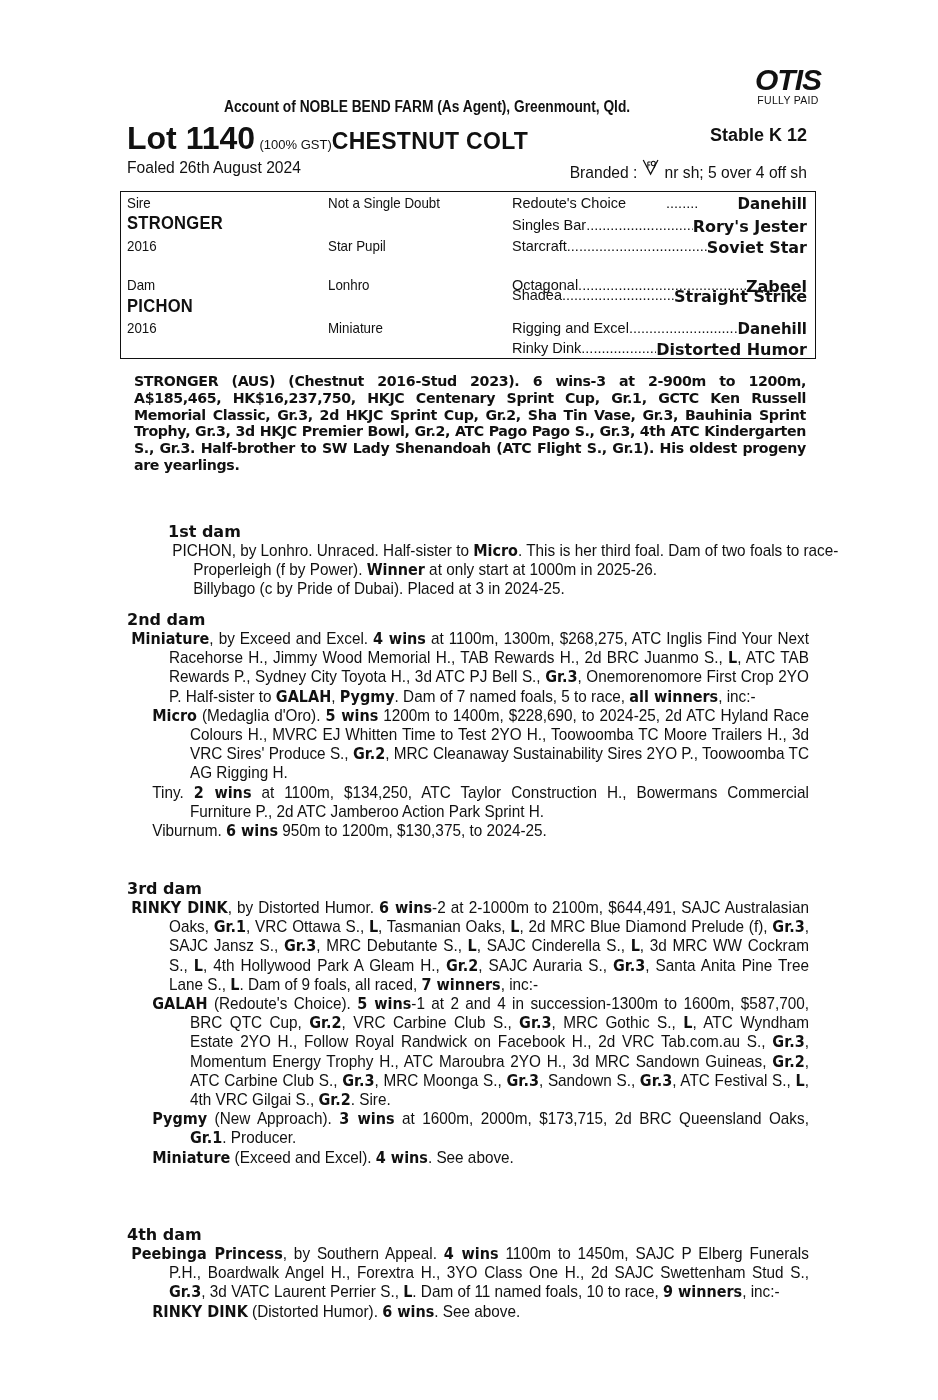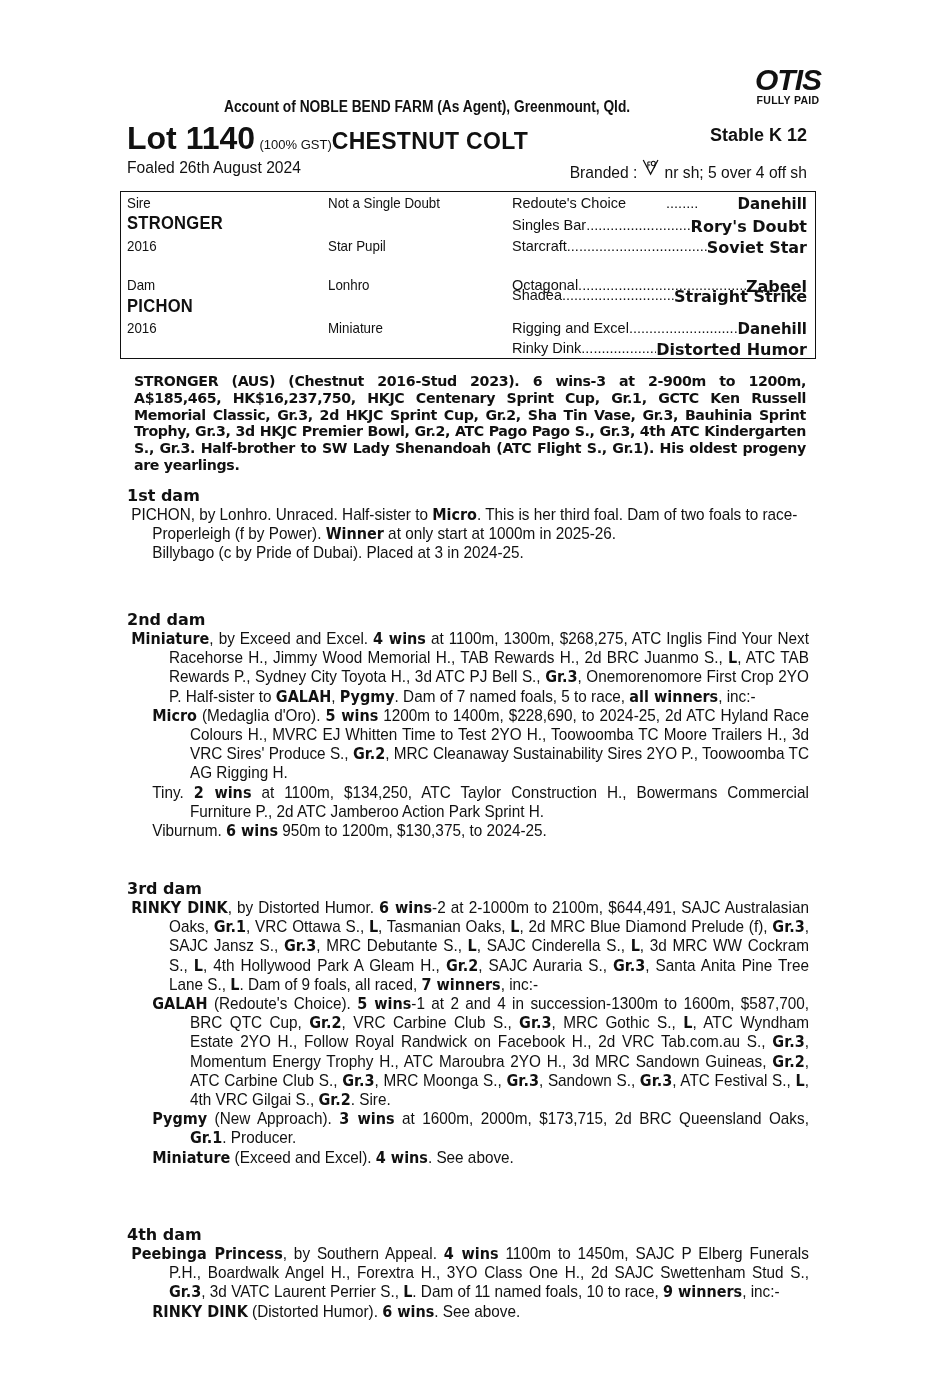--- a/index.html
+++ b/index.html
@@ -2,21 +2,21 @@
 <html><head>
   <meta charset="utf-8">
   <style>
     html, body { margin: 0; padding: 0; background: #ffffff; }
     body { width: 938px; height: 1400px; position: relative; color: #111; font-family: "Liberation Sans", sans-serif; overflow: hidden; }
     .page { position: absolute; left: 0; top: 0; width: 938px; height: 1040px; border-radius: 27px; }
 
     
     .logo { position: absolute; left: 745px; top: 66px; width: 86px; text-align: center; }
     .logo .brand { font-family: "Liberation Sans", sans-serif; font-weight: 900; font-size: 30px; letter-spacing: -1px; font-style: italic; line-height: 28px; }
-    .logo .sub { font-size: 10.5px; font-weight: bold; letter-spacing: 0.3px; line-height: 12px; }
+    .logo .sub { font-size: 10.5px; font-weight: normal; letter-spacing: 0.3px; line-height: 12px; }
 
     .account { position: absolute; left: 224px; top: 98px; font-family: "Liberation Sans", sans-serif; font-weight: bold; font-size: 16px; transform: scaleX(0.86); transform-origin: left top; white-space: nowrap; }
     .lot-line { position: absolute; left: 127px; top: 120px; width: 680px; height: 30px; white-space: nowrap; }
     .lot { font-weight: bold; font-size: 32px; }
     .gst { font-size: 13px; }
     .colt { font-weight: 900; font-size: 23px; letter-spacing: 0.3px; }
     .stable { position: absolute; right: 0; top: 5px; font-weight: bold; font-size: 18px; }
 
     .foaled-line { position: absolute; left: 127px; top: 158px; width: 680px; font-size: 17px; white-space: nowrap; }
     .foaled { position: absolute; left: 0; top: 0; transform: scaleX(0.92); transform-origin: left top; }
@@ -92,21 +92,21 @@
     <div class="ped-cell" style="left:207px;top:128px;">Miniature</div>
 
     <div class="ggp" style="top:3px;gap:40px;">
         <span class="a">Redoute's Choice</span>
         <span class="dots"></span>
         <span class="b strong">Danehill</span>
       </div>
     <div class="ggp" style="top:25px;">
         <span class="a">Singles Bar</span>
         <span class="dots"></span>
-        <span class="b">Rory's Doubt</span>
+        <span class="b">Rory's Jester</span>
       </div>
     <div class="ggp" style="top:46px;">
         <span class="a">Starcraft</span>
         <span class="dots"></span>
         <span class="b">Soviet Star</span>
       </div>
     <div class="ggp" style="top:85px;">
         <span class="a">Octagonal</span>
         <span class="dots"></span>
         <span class="b">Zabeel</span>
@@ -123,21 +123,21 @@
       </div>
     <div class="ggp" style="top:148px;">
         <span class="a">Rinky Dink</span>
         <span class="dots"></span>
         <span class="b">Distorted Humor</span>
       </div>
   </div>
 
   <div class="sire-summary">STRONGER (AUS) (Chestnut 2016-Stud 2023). 6 wins-3 at 2-900m to 1200m, A$185,465, HK$16,237,750, HKJC Centenary Sprint Cup, Gr.1, GCTC Ken Russell Memorial Classic, Gr.3, 2d HKJC Sprint Cup, Gr.2, Sha Tin Vase, Gr.3, Bauhinia Sprint Trophy, Gr.3, 3d HKJC Premier Bowl, Gr.2, ATC Pago Pago S., Gr.3, 4th ATC Kindergarten S., Gr.3. Half-brother to SW Lady Shenandoah (ATC Flight S., Gr.1). His oldest progeny are yearlings.</div>
 
-  <div class="section" style="top:486px;">
+  <div class="section" style="top:522px;margin-left:41px;">
     <div class="sec-title">1st dam</div>
     <div class="entries">
         <div class="para hang0">
           <span class="cond">PICHON, by Lonhro. Unraced. Half-sister to <span class="b">Micro</span>. This is her third foal. Dam of two foals to race-</span>
         </div>
         <div class="para hang1">
           <span class="cond">Properleigh (f by Power). <span class="b">Winner</span> at only start at 1000m in 2025-26.</span>
         </div>
         <div class="para hang1">
           <span class="cond">Billybago (c by Pride of Dubai). Placed at 3 in 2024-25.</span>

